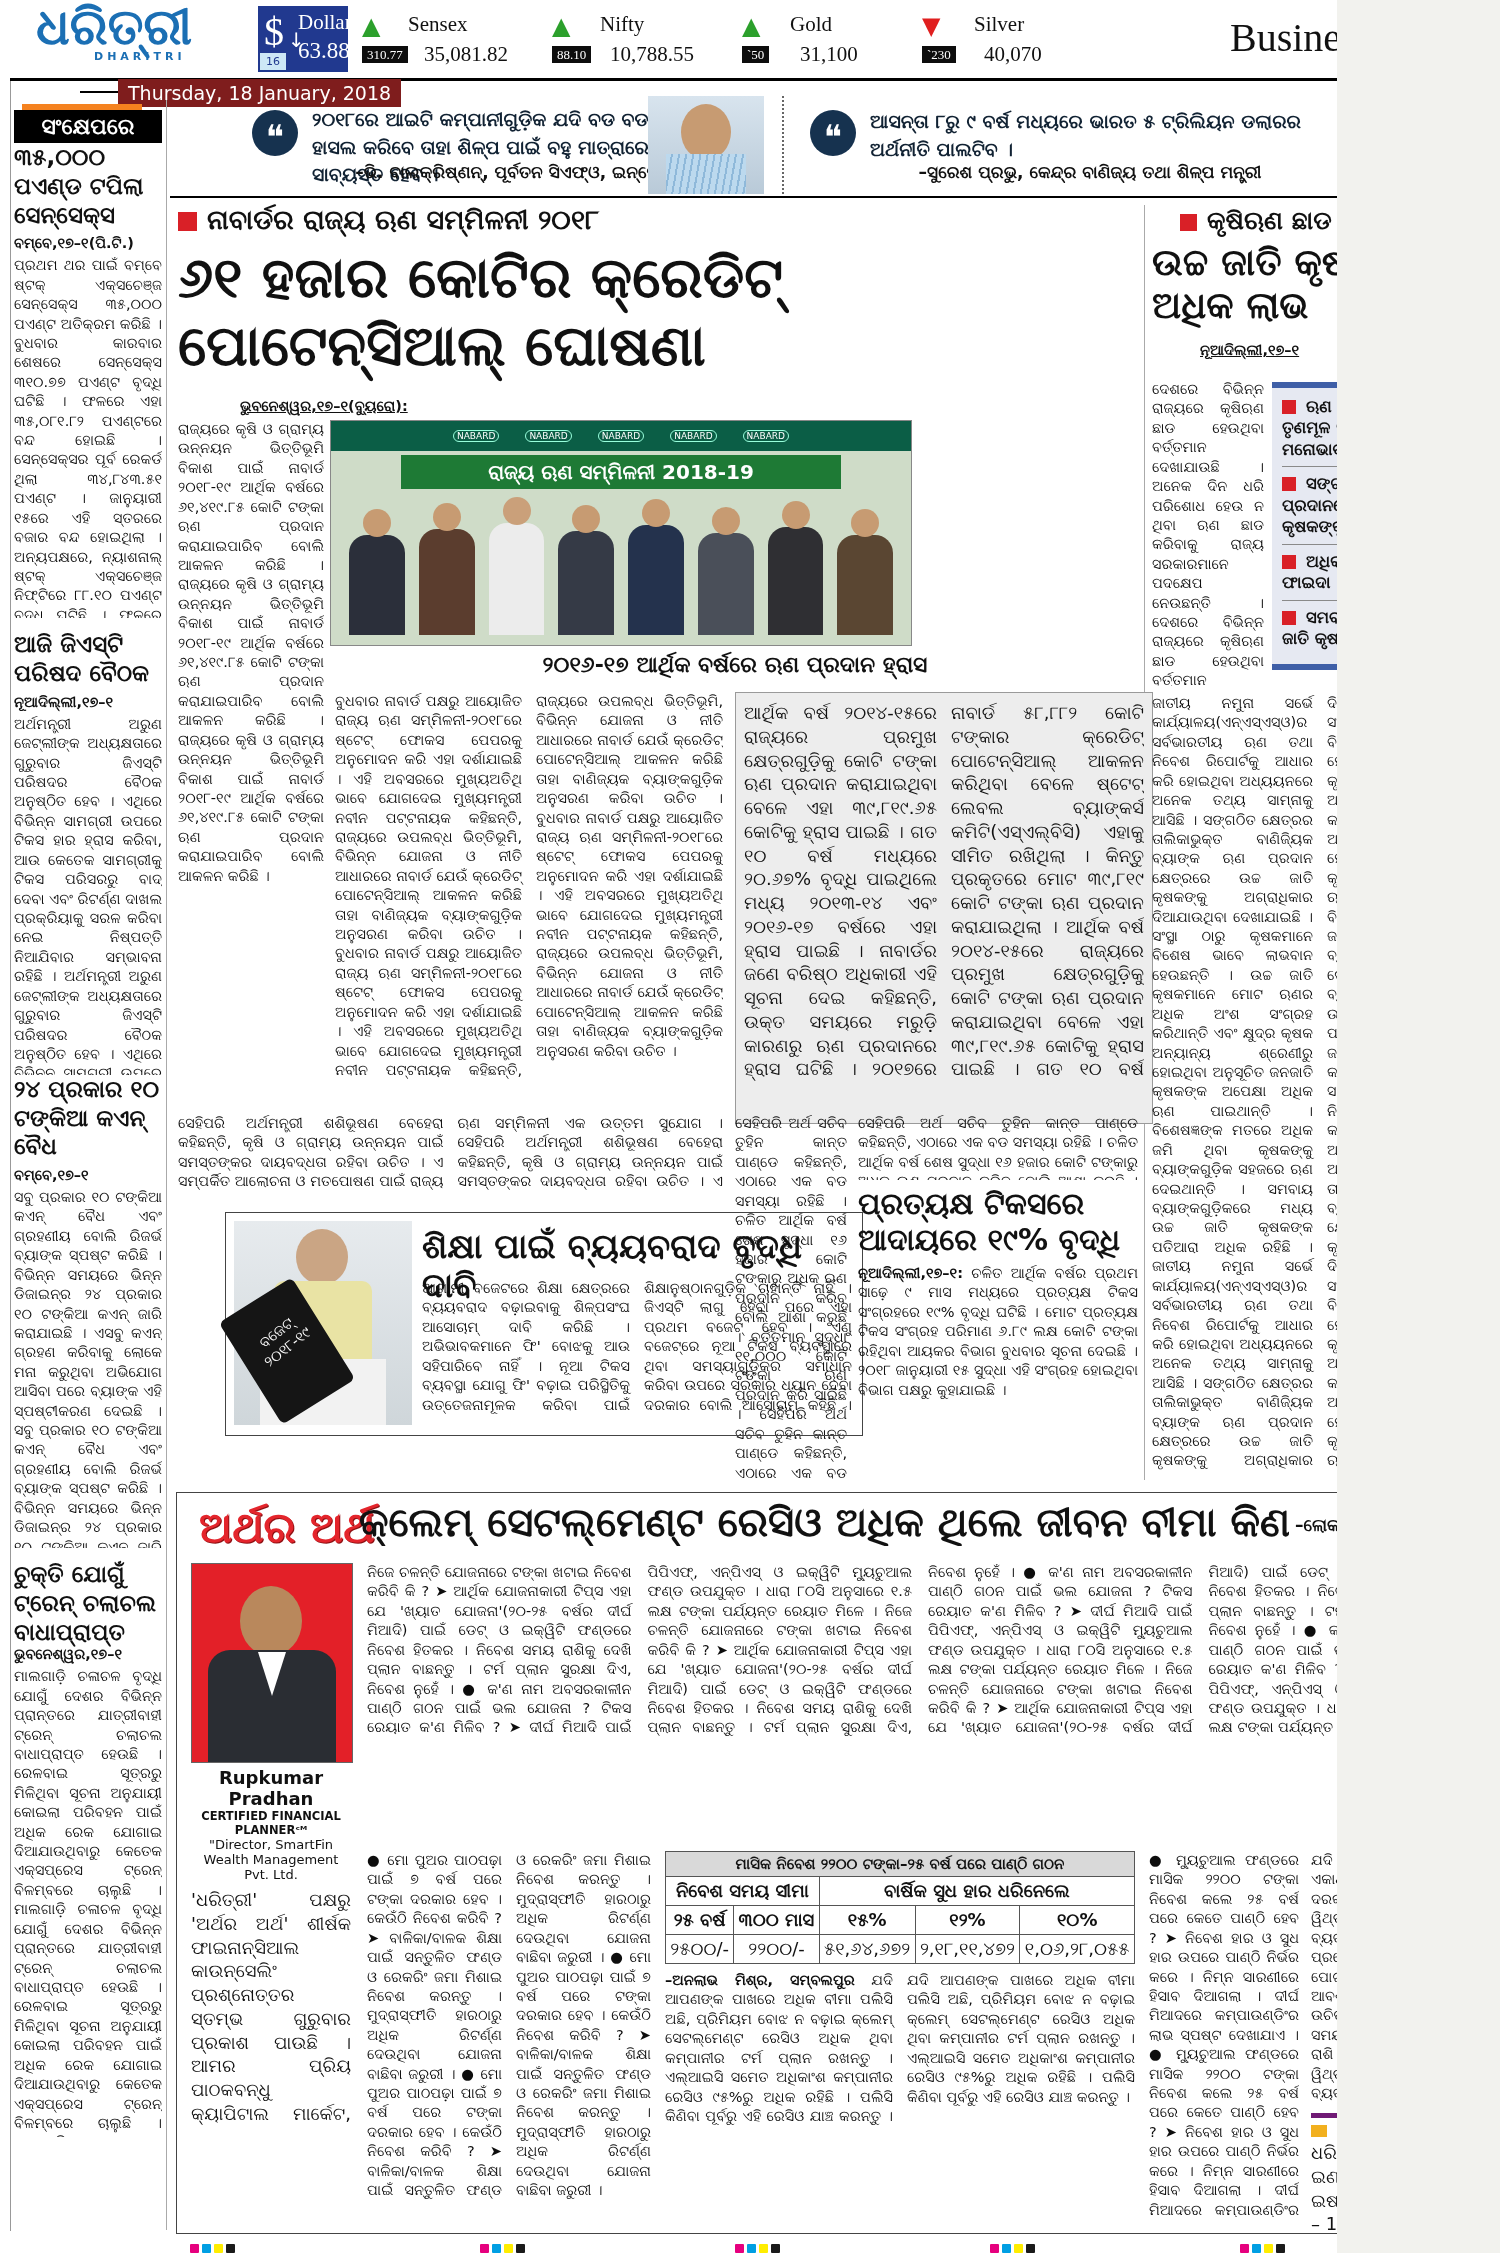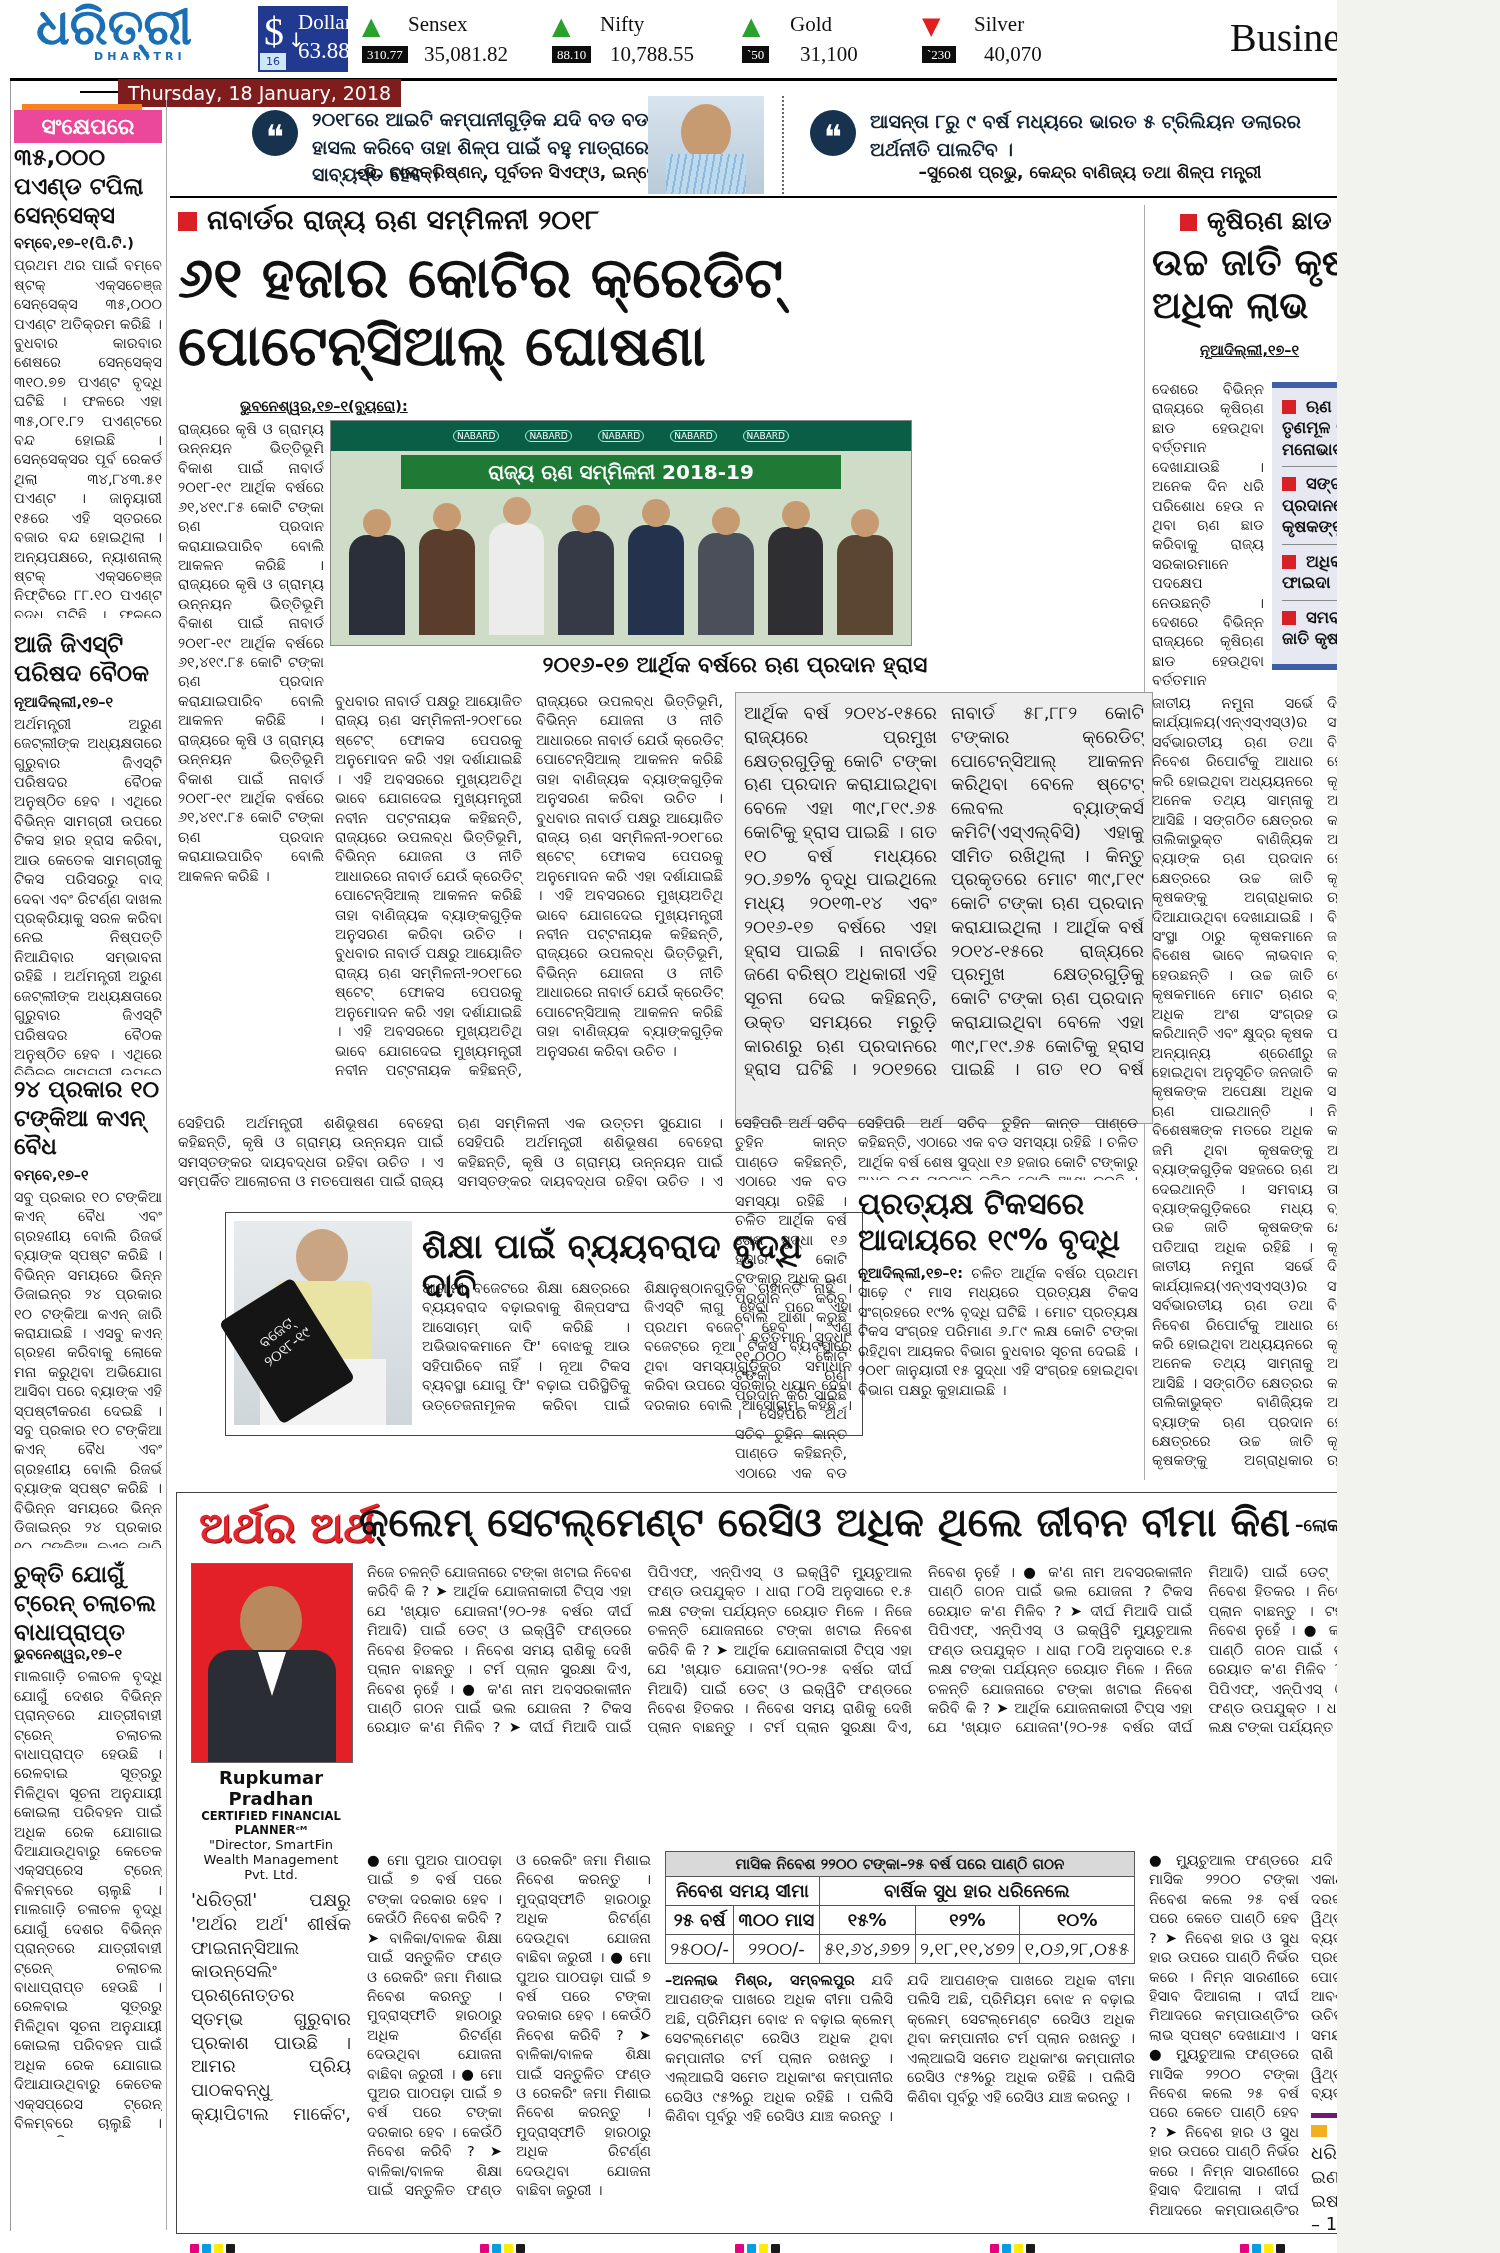--- a/index.html
+++ b/index.html
@@ -101,21 +101,21 @@
   </div>
   <div class="abs rule" style="left:170px;top:196px;width:1320px;height:2px;"></div>
 
   <div class="abs" style="left:10px;top:81px;width:1px;height:2150px;background:#999;"></div>
   <div class="abs" style="left:1489px;top:81px;width:1px;height:2150px;background:#999;"></div>
   <div class="abs" style="left:166px;top:100px;width:1px;height:2130px;background:#aaa;"></div>
   <div class="abs" style="left:1144px;top:205px;width:1px;height:1275px;background:#aaa;"></div>
 
   <div class="abs" style="left:14px;top:104px;width:148px;height:2126px;">
     <div style="height:6px;background:#f5821f;width:120px;margin-left:8px;"></div>
-    <div style="background:#ec4899;color:#fff;font-weight:bold;font-size:22px;text-align:center;padding:4px 4px;">ସଂକ୍ଷେପରେ</div>
+    <div style="background:#000000;color:#fff;font-weight:bold;font-size:22px;text-align:center;padding:4px 4px;">ସଂକ୍ଷେପରେ</div>
 
     <div class="b" style="font-size:23px;line-height:1.25;margin-top:0;">୩୫,୦୦୦ ପଏଣ୍ଡ ଟପିଲା ସେନ୍‌ସେକ୍ସ</div>
     <div class="dateline" style="margin-top:6px;">ବମ୍ବେ,୧୭–୧(ପି.ଟି.)</div>
     <div class="body-txt just ovh" style="height:362px;margin-top:4px;">ପ୍ରଥମ ଥର ପାଇଁ ବମ୍ବେ ଷ୍ଟକ୍ ଏକ୍ସଚେଞ୍ଜ ସେନ୍‌ସେକ୍ସ ୩୫,୦୦୦ ପଏଣ୍ଟ ଅତିକ୍ରମ କରିଛି । ବୁଧବାର କାରବାର ଶେଷରେ ସେନ୍‌ସେକ୍ସ ୩୧୦.୭୭ ପଏଣ୍ଟ ବୃଦ୍ଧି ଘଟିଛି । ଫଳରେ ଏହା ୩୫,୦୮୧.୮୨ ପଏଣ୍ଟରେ ବନ୍ଦ ହୋଇଛି । ସେନ୍‌ସେକ୍ସର ପୂର୍ବ ରେକର୍ଡ ଥିଲା ୩୪,୮୪୩.୫୧ ପଏଣ୍ଟ । ଜାନୁୟାରୀ ୧୫ରେ ଏହି ସ୍ତରରେ ବଜାର ବନ୍ଦ ହୋଇଥିଲା । ଅନ୍ୟପକ୍ଷରେ, ନ୍ୟାଶନାଲ୍ ଷ୍ଟକ୍ ଏକ୍ସଚେଞ୍ଜ ନିଫ୍ଟିରେ ୮୮.୧୦ ପଏଣ୍ଟ ବୃଦ୍ଧି ଘଟିଛି । ଫଳରେ ଏହା ୧୦,୭୮୮.୫୫ ପଏଣ୍ଟରେ ବନ୍ଦ ହୋଇଛି । ନିଫ୍ଟିର ପୂର୍ବ ରେକର୍ଡ ଥିଲା ୧୦,୭୪୧.୫୫ ପଏଣ୍ଟ । ଏ ସ୍ତର ଜାନୁୟାରୀ ୧୫ରେ ଦେଖିବାକୁ ମିଳିଥିଲା ।</div>
 
     <div class="b" style="font-size:23px;line-height:1.25;margin-top:12px;">ଆଜି ଜିଏସ୍‌ଟି ପରିଷଦ ବୈଠକ</div>
     <div class="dateline" style="margin-top:6px;">ନୂଆଦିଲ୍ଲୀ,୧୭–୧</div>
     <div class="body-txt just ovh" style="height:360px;margin-top:4px;">ଅର୍ଥମନ୍ତ୍ରୀ ଅରୁଣ ଜେଟ୍‌ଲୀଙ୍କ ଅଧ୍ୟକ୍ଷତାରେ ଗୁରୁବାର ଜିଏସ୍‌ଟି ପରିଷଦର ବୈଠକ ଅନୁଷ୍ଠିତ ହେବ । ଏଥିରେ ବିଭିନ୍ନ ସାମଗ୍ରୀ ଉପରେ ଟିକସ ହାର ହ୍ରାସ କରିବା, ଆଉ କେତେକ ସାମଗ୍ରୀକୁ ଟିକସ ପରିସରରୁ ବାଦ୍ ଦେବା ଏବଂ ରିଟର୍ଣ୍ଣ ଦାଖଲ ପ୍ରକ୍ରିୟାକୁ ସରଳ କରିବା ନେଇ ନିଷ୍ପତ୍ତି ନିଆଯିବାର ସମ୍ଭାବନା ରହିଛି । ଅର୍ଥମନ୍ତ୍ରୀ ଅରୁଣ ଜେଟ୍‌ଲୀଙ୍କ ଅଧ୍ୟକ୍ଷତାରେ ଗୁରୁବାର ଜିଏସ୍‌ଟି ପରିଷଦର ବୈଠକ ଅନୁଷ୍ଠିତ ହେବ । ଏଥିରେ ବିଭିନ୍ନ ସାମଗ୍ରୀ ଉପରେ ଟିକସ ହାର ହ୍ରାସ କରିବା, ଆଉ କେତେକ ସାମଗ୍ରୀକୁ ଟିକସ ପରିସରରୁ ବାଦ୍ ଦେବା ଏବଂ ରିଟର୍ଣ୍ଣ ଦାଖଲ ପ୍ରକ୍ରିୟାକୁ ସରଳ କରିବା ନେଇ ନିଷ୍ପତ୍ତି ନିଆଯିବାର ସମ୍ଭାବନା ରହିଛି ।</div>
 
     <div class="b" style="font-size:23px;line-height:1.25;margin-top:0;">୨୪ ପ୍ରକାର ୧୦ ଟଙ୍କିଆ କଏନ୍ ବୈଧ</div>

